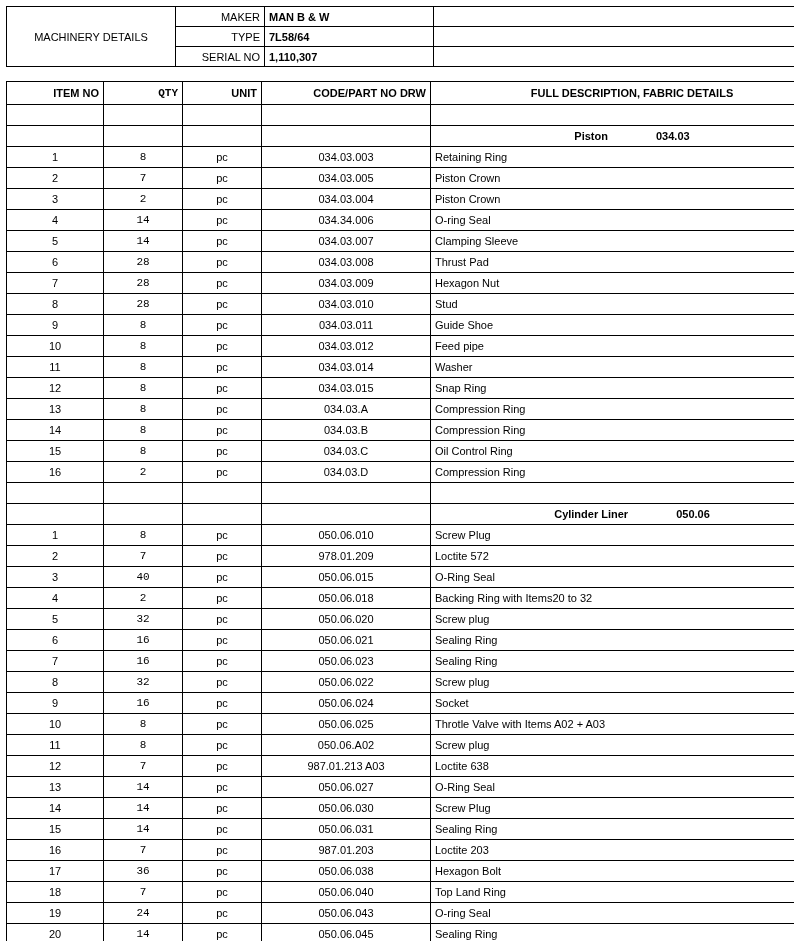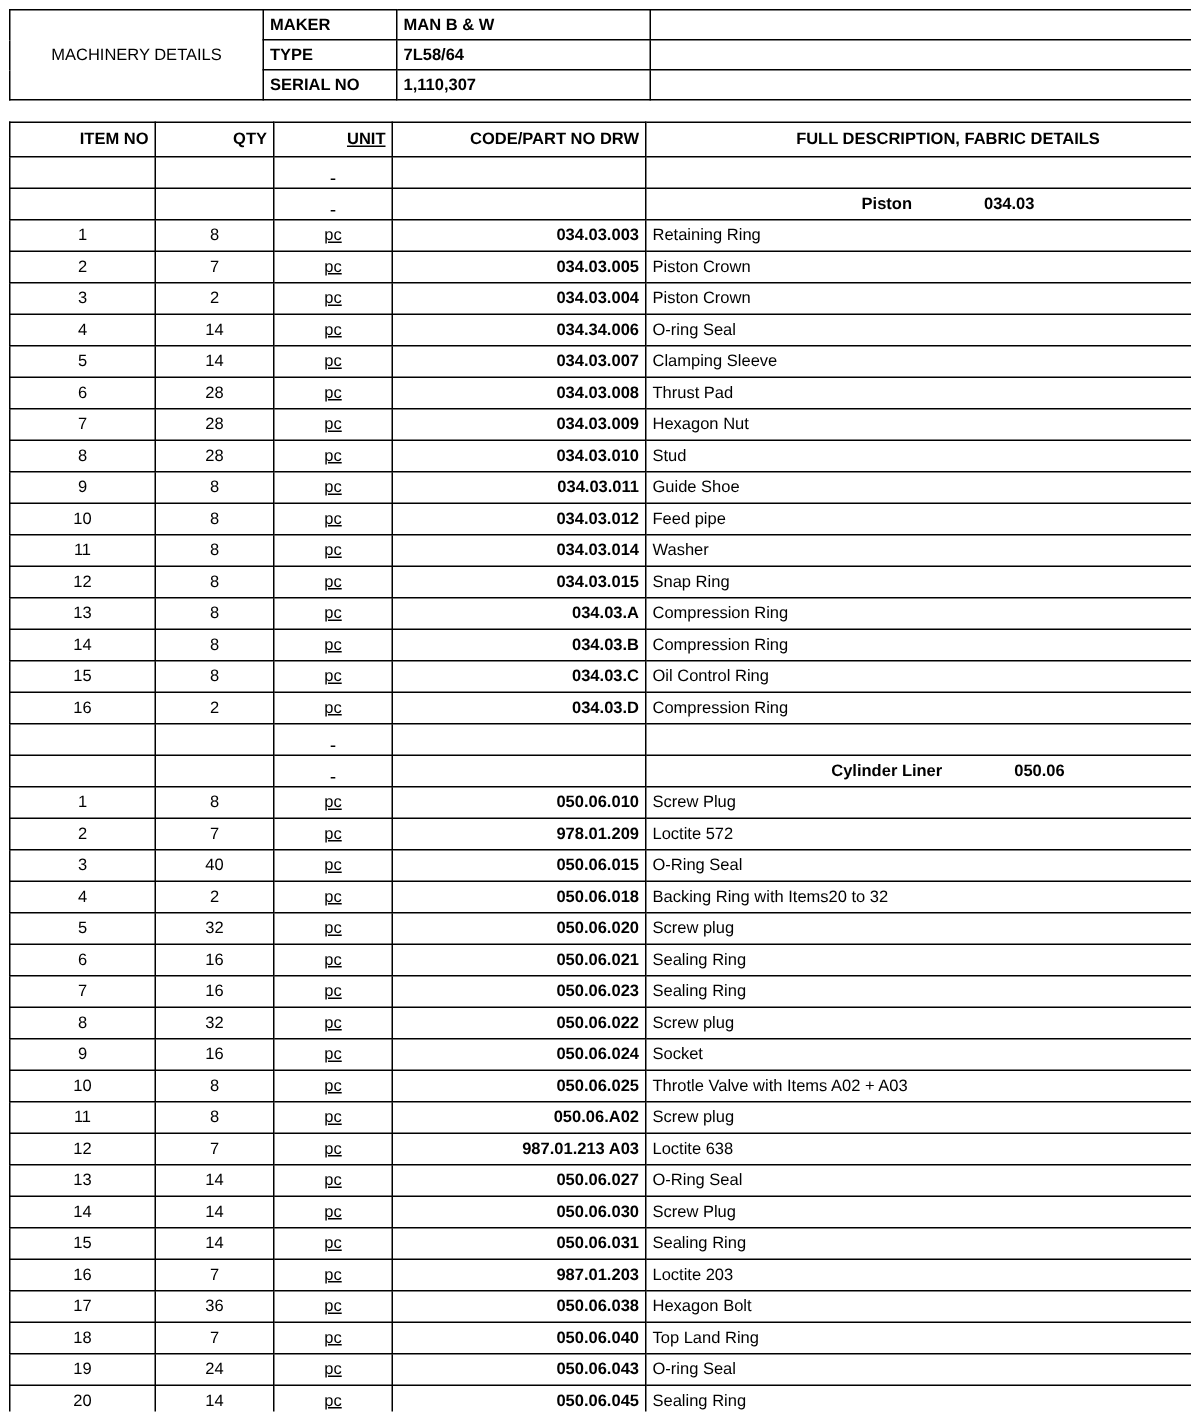--- a/index.html
+++ b/index.html
@@ -41,22 +41,22 @@
     vertical-align: middle;
     font-size: 11px;
   }
   .hdr-label {
     width: 160px;
     font-weight: normal;
     text-align: center;
   }
   .hdr-field {
     width: 80px;
-    font-weight: bold;
-    text-align: left;
+    font-weight: normal;
+    text-align: right;
   }
   .hdr-value {
     width: 160px;
     font-weight: bold;
     text-align: left;
   }
   .hdr-blank {
     width: 380px;
   }
 
@@ -82,23 +82,23 @@
     font-size: 11px;
     vertical-align: middle;
     overflow: hidden;
     white-space: nowrap;
   }
   table.parts-table thead th {
     font-weight: bold;
     height: 22px;
   }
   .col-item { width: 88px; text-align: center; }
-  .col-qty { width: 70px; text-align: center; }
-  .col-unit { width: 70px; text-align: center; text-decoration: underline; }
-  .col-code { width: 160px; text-align: right; font-weight: bold; }
+  .col-qty { width: 70px; text-align: center; font-family: Liberation Mono, monospace; }
+  .col-unit { width: 70px; text-align: center; }
+  .col-code { width: 160px; text-align: center; }
   .col-desc { width: 394px; text-align: left; padding-left: 6px; }
 
   th.col-item, th.col-qty, th.col-unit { text-align: right; }
   th.col-code { text-align: right; }
   th.col-desc { text-align: center; }
 
   tr.group-row td.col-desc {
     font-weight: bold;
     text-align: center;
   }

